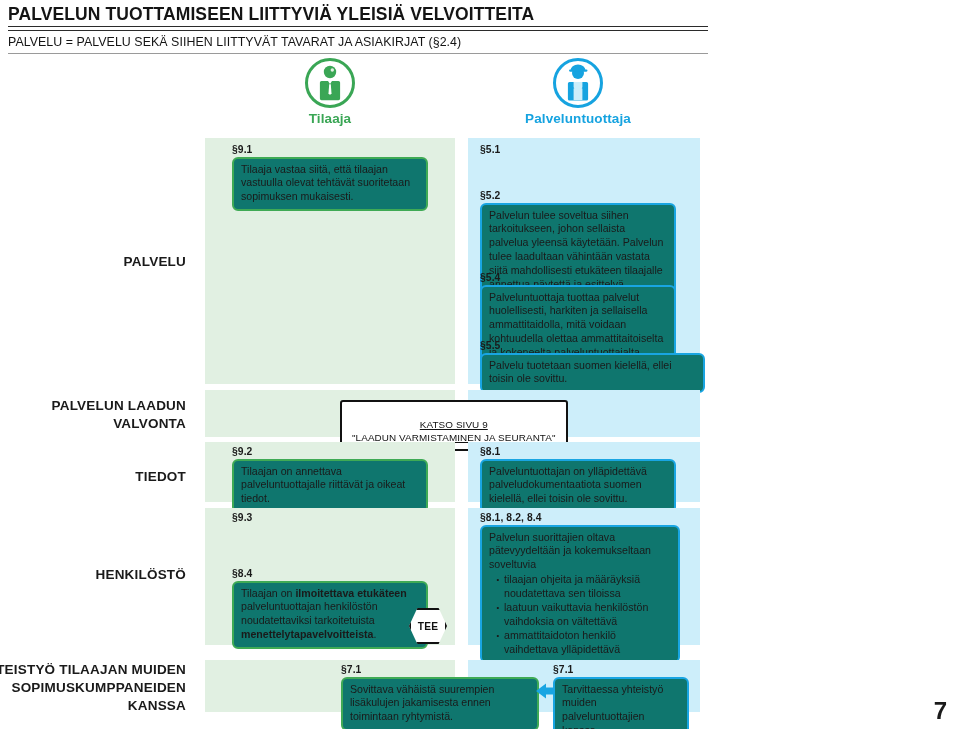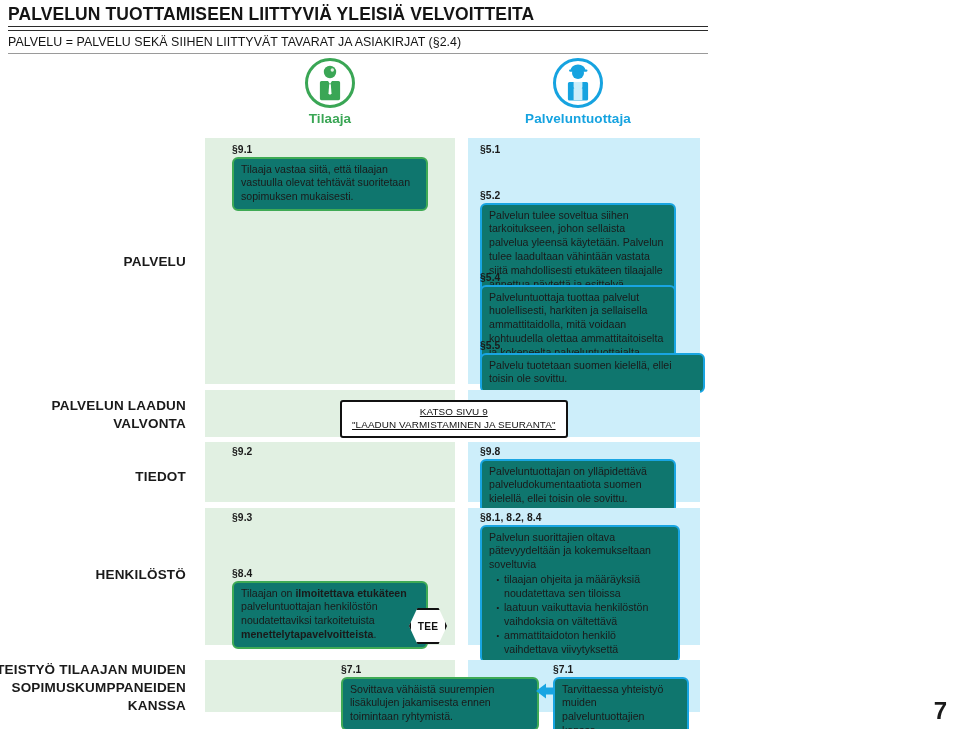--- a/index.html
+++ b/index.html
@@ -69,21 +69,21 @@
   .sec .box ul{margin:1px 0 0 0;padding-left:9px;list-style:none;}
   .sec .box ul li{position:relative;padding-left:6px;margin-top:0;}
   .sec .box ul li:before{
     content:"\00B7";position:absolute;left:-2px;top:-1px;
     font-weight:bold;font-size:13px;line-height:1.2;
   }
 
   
   #ref-box{
     position:absolute;background:#ffffff;border:2.4px solid #111;
-    border-radius:3px;padding:3px 10px 4px 10px;text-align:center;
+    border-radius:3px;padding:16px 10px 4px 10px;text-align:center;
     font-size:9.9px;line-height:1.35;color:#111;letter-spacing:.1px;
   }
   #ref-box span{text-decoration:underline;display:block;white-space:nowrap;}
 
   
   #tee-badge{
     position:absolute;width:38px;height:36px;
   }
   #tee-badge .oct{
     width:100%;height:100%;background:#fff;border:2.2px solid #111;
@@ -184,24 +184,25 @@
 </div>
 
 <div class="band" style="left:205px;top:442px;width:495px;height:60px;">
   <div class="gcol"></div>
   <div class="bcol"></div>
 </div>
 <div class="rowlabel" style="top:468px;">TIEDOT</div>
 
 <div class="sec green" style="left:232px;top:446px;width:196px;">
   <div class="tag">§9.2</div>
+  <div class="box">Tilaajan on annettava palveluntuottajalle riittävät ja oikeat tiedot.</div>
 </div>
 
 <div class="sec blue" style="left:480px;top:446px;width:196px;">
-  <div class="tag">§9.8</div>
+  <div class="tag">§8.1</div>
   <div class="box">Palveluntuottajan on ylläpidettävä  palveludokumentaatiota suomen kielellä, ellei toisin ole sovittu.</div>
 </div>
 
 <div class="band" style="left:205px;top:508px;width:495px;height:137px;">
   <div class="gcol"></div>
   <div class="bcol"></div>
 </div>
 <div class="rowlabel" style="top:566px;">HENKILÖSTÖ</div>
 
 <div class="sec green" style="left:232px;top:512px;width:196px;">
@@ -219,21 +220,21 @@
   </div>
 </div>
 
 <div class="sec blue" style="left:480px;top:512px;width:200px;">
   <div class="tag">§8.1, 8.2, 8.4</div>
   <div class="box">
     <div>Palvelun suorittajien oltava pätevyydeltään ja kokemukseltaan soveltuvia</div>
     <ul>
       <li>tilaajan ohjeita ja määräyksiä noudatettava sen tiloissa</li>
       <li>laatuun vaikuttavia henkilöstön vaihdoksia on vältettävä</li>
-      <li>ammattitaidoton henkilö vaihdettava viivytyksettä</li>
+      <li>ammattitaidoton henkilö vaihdettava ylläpidettävä</li>
     </ul>
   </div>
 </div>
 
 <div class="band" style="left:205px;top:660px;width:495px;height:52px;">
   <div class="gcol"></div>
   <div class="bcol"></div>
 </div>
 <div class="rowlabel" style="top:661px;white-space:pre;">YHTEISTYÖ TILAAJAN MUIDEN
 SOPIMUSKUMPPANEIDEN

